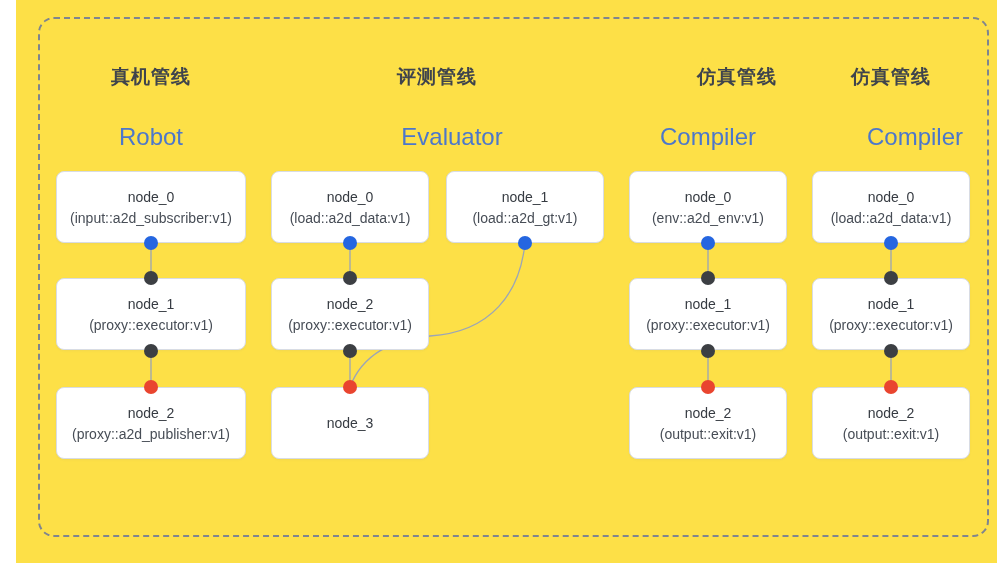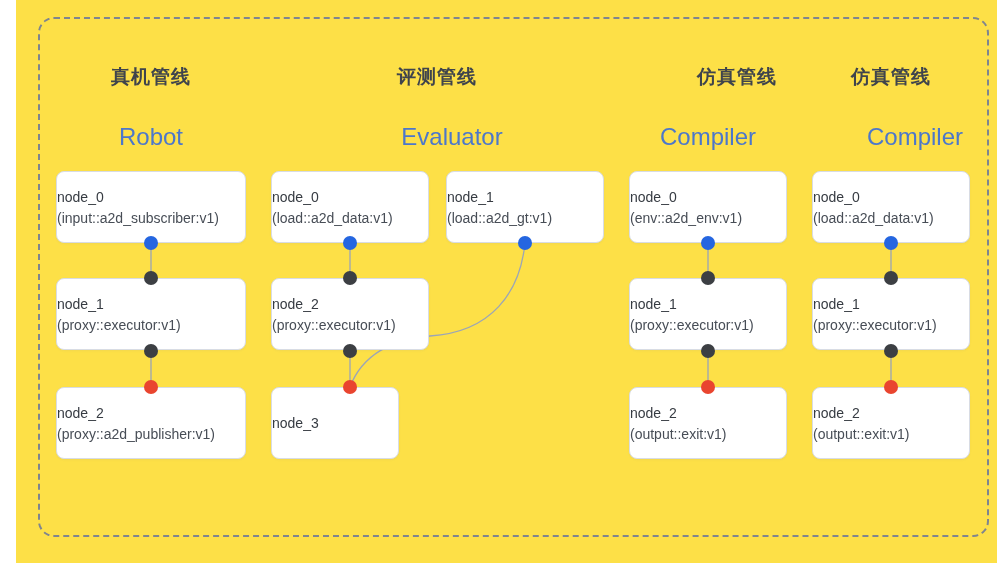--- a/index.html
+++ b/index.html
@@ -53,21 +53,21 @@
 
   .node {
     position: absolute;
     height: 72px;
     background: #ffffff;
     border: 1px solid #d8dce4;
     border-radius: 8px;
     box-sizing: border-box;
     display: flex;
     flex-direction: column;
-    align-items: flex-start;
+    align-items: center;
     justify-content: center;
     box-shadow: 0 1px 2px rgba(120,130,160,0.08);
   }
   .node-name {
     font-size: 14px;
     line-height: 21px;
     color: #363b42;
   }
   .node-type {
     font-size: 14px;
@@ -138,21 +138,21 @@
     <div class="node-type">(load::a2d_data:v1)</div>
   </div>
   <div class="node" style="left:430px;top:171px;width:158px;">
     <div class="node-name">node_1</div>
     <div class="node-type">(load::a2d_gt:v1)</div>
   </div>
   <div class="node" style="left:255px;top:278px;width:158px;">
     <div class="node-name">node_2</div>
     <div class="node-type">(proxy::executor:v1)</div>
   </div>
-  <div class="node" style="left:255px;top:387px;width:128px;gap:34px;">
+  <div class="node" style="left:255px;top:387px;width:158px;gap:34px;">
     <div class="node-name">node_3</div>
   </div>
 
   <div class="node" style="left:613px;top:171px;width:158px;">
     <div class="node-name">node_0</div>
     <div class="node-type">(env::a2d_env:v1)</div>
   </div>
   <div class="node" style="left:613px;top:278px;width:158px;">
     <div class="node-name">node_1</div>
     <div class="node-type">(proxy::executor:v1)</div>

